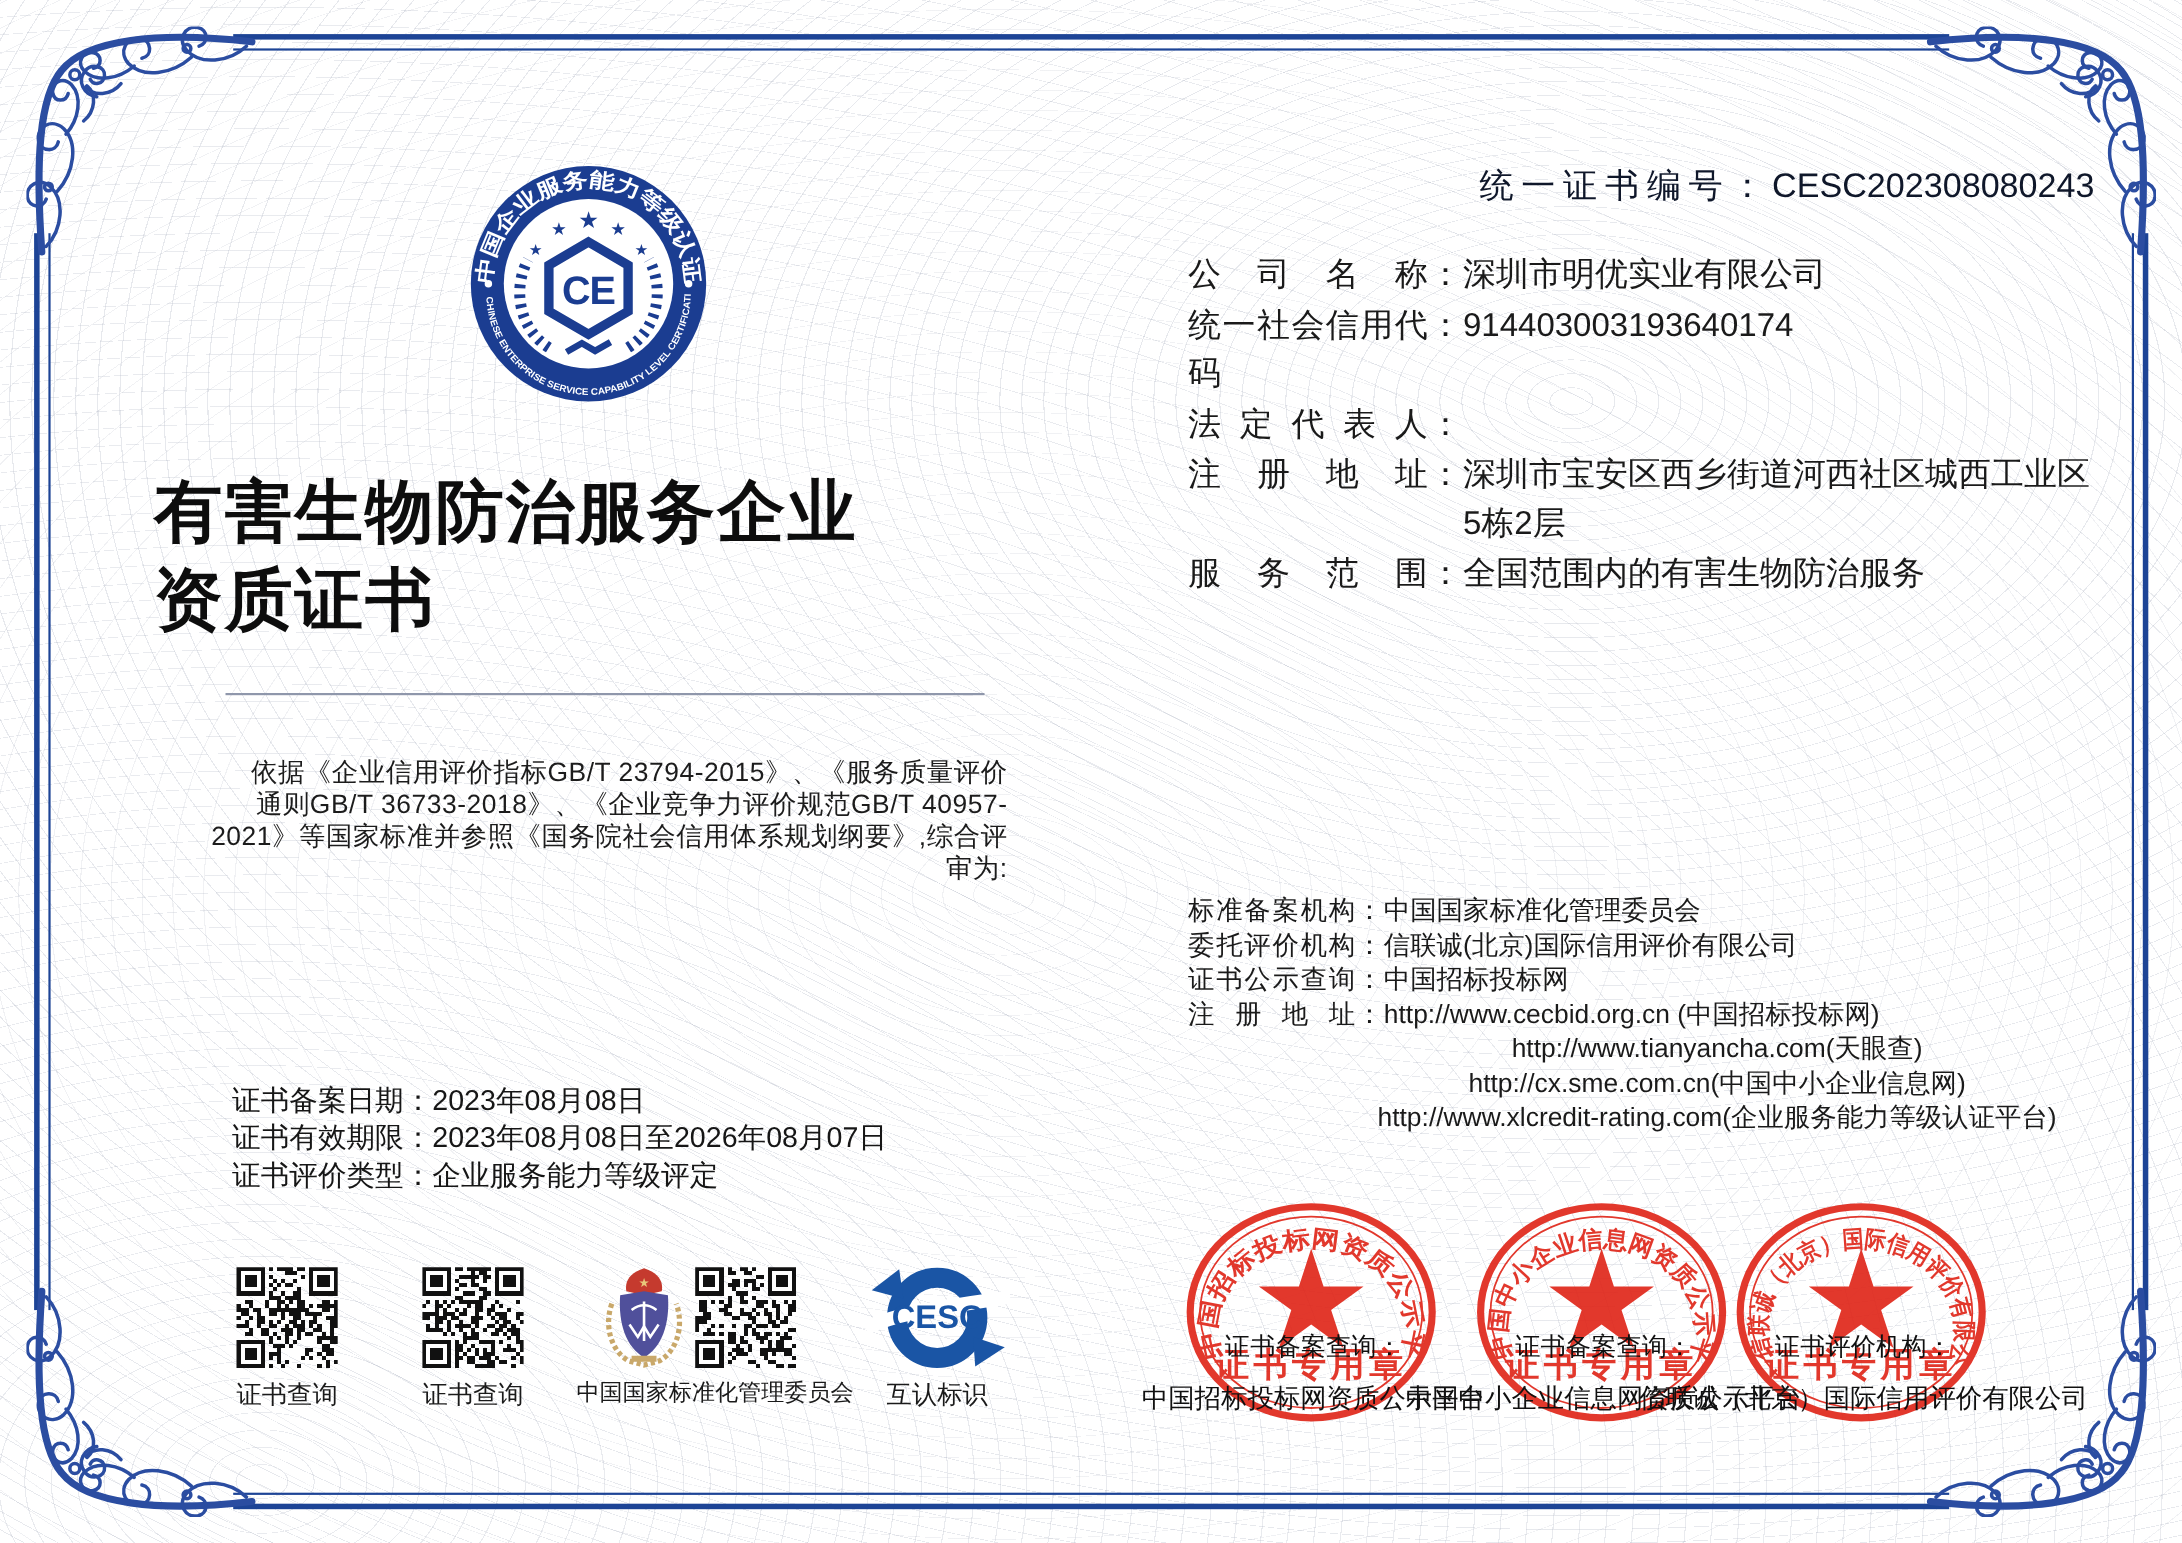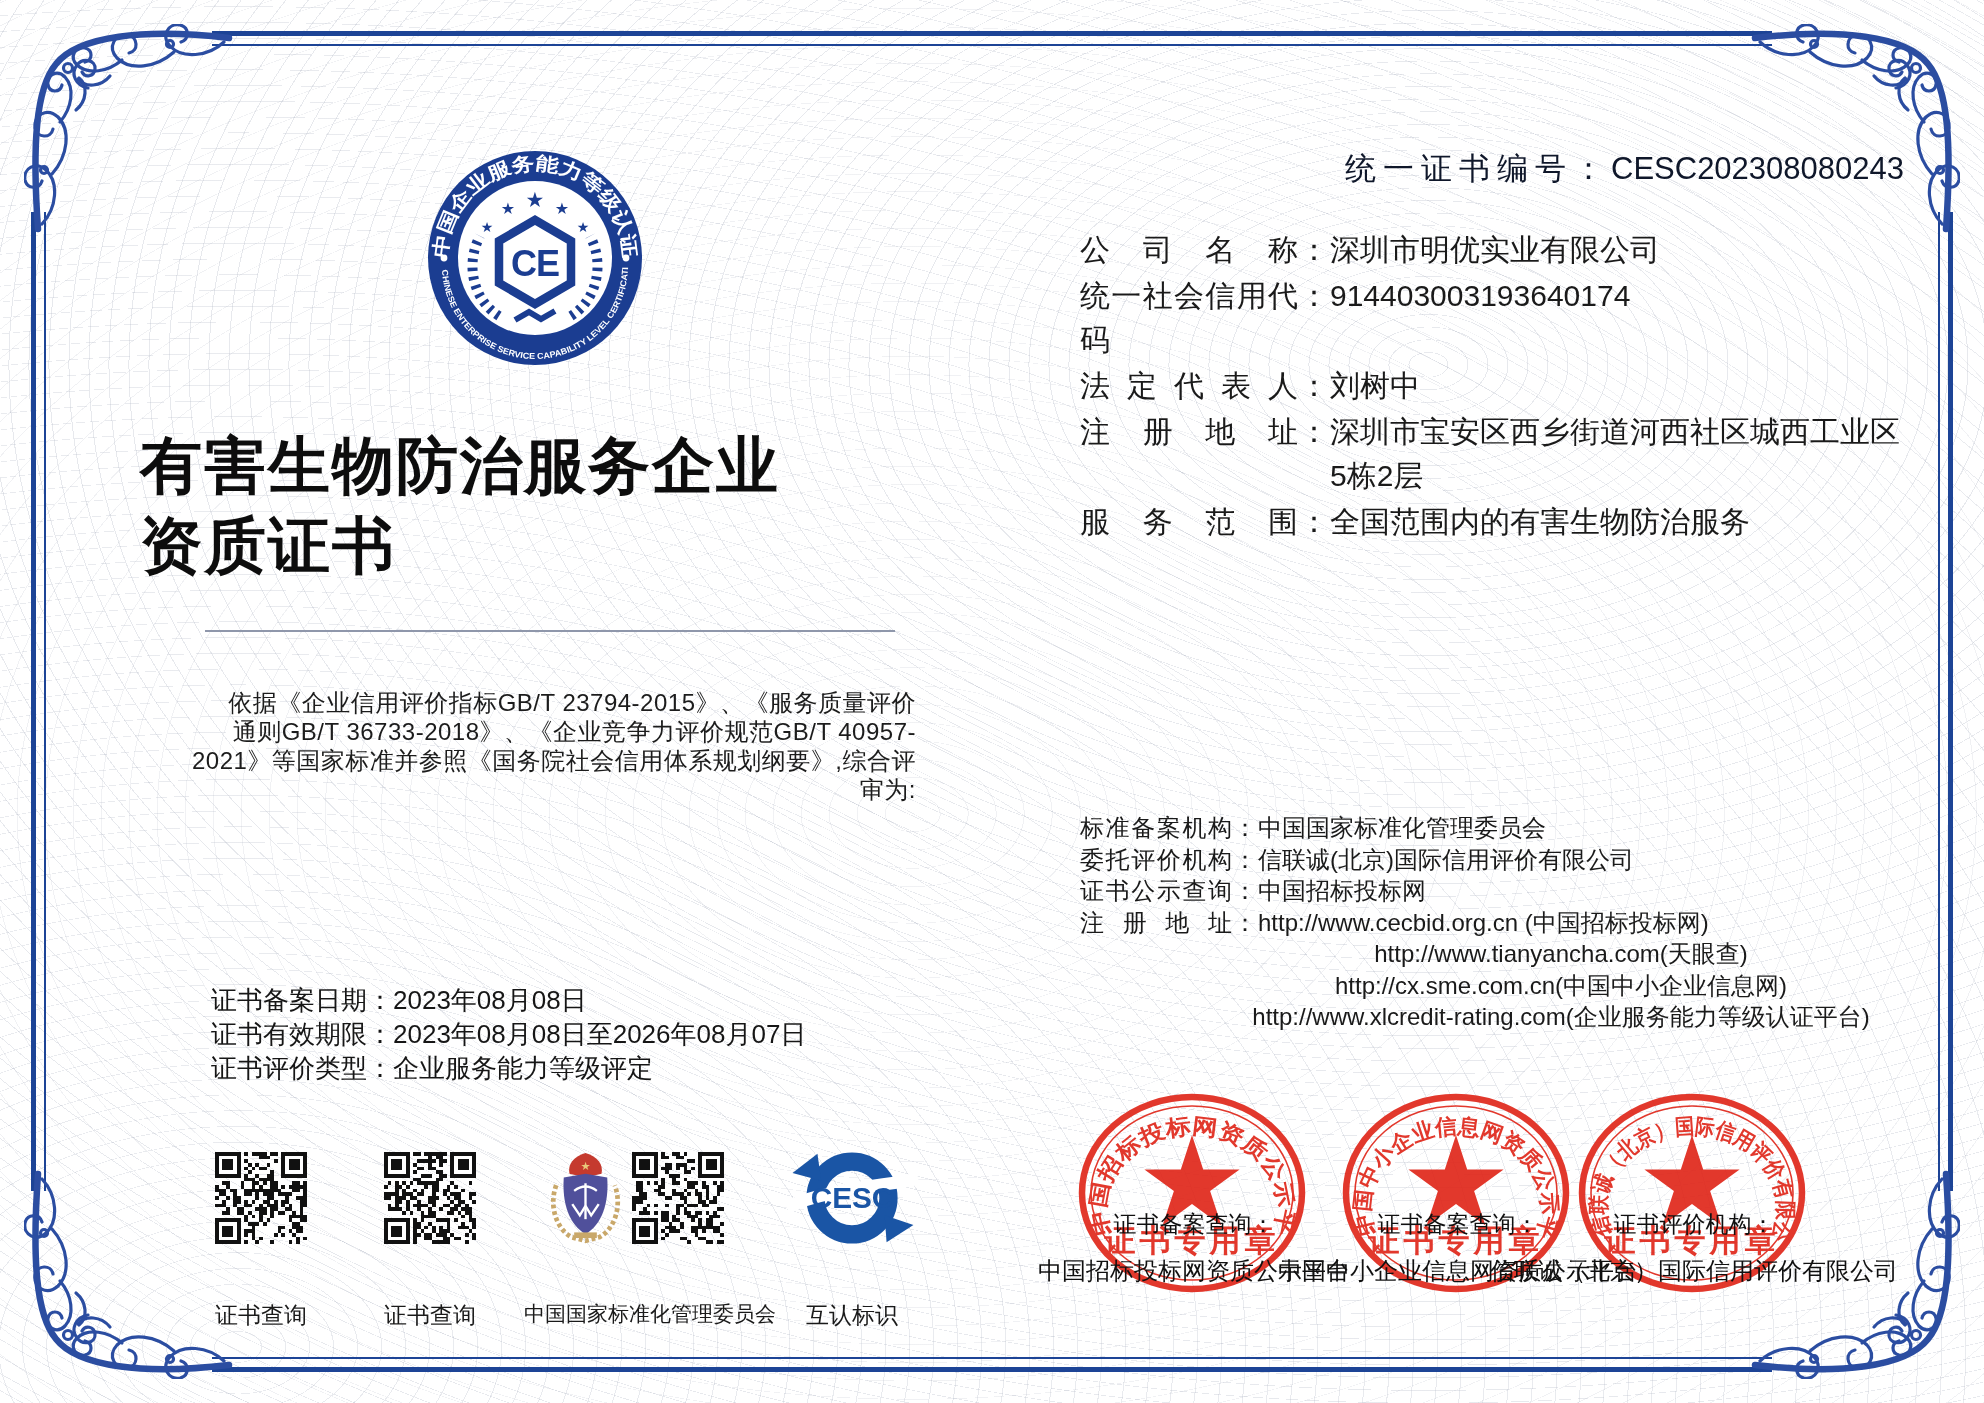--- a/index.html
+++ b/index.html
@@ -40,21 +40,21 @@
     color:#1c1c1c;text-indent:2em;letter-spacing:.5px;text-align:right;}
   .grade{position:absolute;left:205px;top:788px;width:690px;text-align:center;
     font-size:92px;font-weight:900;color:#d9251c;letter-spacing:52px;text-indent:26px;}
   .dates{position:absolute;left:211px;top:983px;font-size:26px;line-height:34px;color:#161616;}
   .dates .row{white-space:nowrap;}
   
   .qr{position:absolute;width:92px;height:92px;top:1152px;}
   .qr1{left:215px;} .qr2{left:384px;} .qr3{left:632px;}
   .emblem{position:absolute;left:543px;top:1148px;width:85px;height:97px;}
   .cescmark{position:absolute;left:783px;top:1150px;width:138px;height:96px;}
-  .flabel{position:absolute;top:1252px;text-align:center;font-size:23px;color:#1a1a1a;margin-top:48px;}
+  .flabel{position:absolute;top:1252px;text-align:center;font-size:23px;color:#1a1a1a;}
   .fl1{left:190px;width:142px;} .fl2{left:359px;width:142px;}
   .fl3{left:500px;width:300px;font-size:21px;} .fl4{left:782px;width:140px;}
   
   .certno{position:absolute;left:1345px;top:148px;font-size:31px;color:#0f172a;white-space:nowrap;}
   .certno .lab{letter-spacing:7px;}
   .company{position:absolute;left:1080px;top:228px;width:826px;font-size:30px;}
   .company .row{display:flex;line-height:44px;margin-bottom:2px;}
   .company .jlabel{width:218px;}
   .company .colon{width:32px;text-align:center;flex:0 0 32px;}
   .company .val{flex:1;min-width:0;}
@@ -217,21 +217,20 @@
         <span class="val">深圳市明优实业有限公司</span>
     </div>
     <div class="row">
       <span class="jlabel">统一社会信用代码</span>
         <span class="colon">：</span>
         <span class="val">914403003193640174</span>
     </div>
     <div class="row">
       <span class="jlabel">法定代表人</span>
         <span class="colon">：</span>
-        <span class="val">刘树中</span>
     </div>
     <div class="row">
       <span class="jlabel">注册地址</span>
         <span class="colon">：</span>
         <span class="val">深圳市宝安区西乡街道河西社区城西工业区5栋2层</span>
     </div>
     <div class="row">
       <span class="jlabel">服务范围</span>
         <span class="colon">：</span>
         <span class="val">全国范围内的有害生物防治服务</span>

